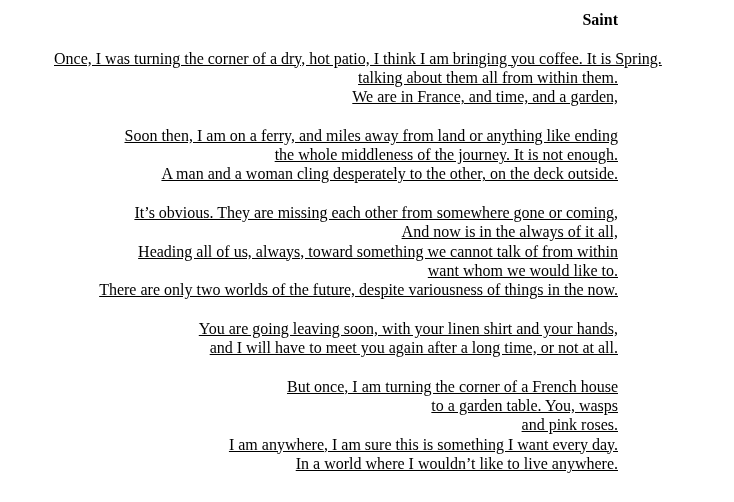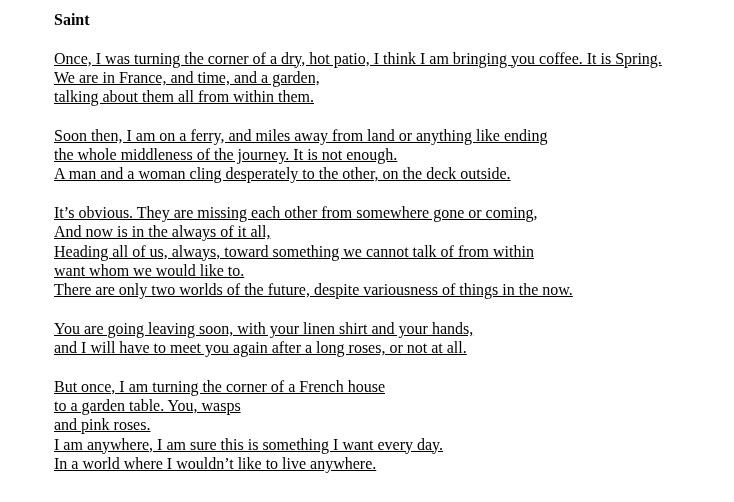--- a/index.html
+++ b/index.html
@@ -14,20 +14,21 @@
     font-family: "Liberation Serif", "DejaVu Serif", serif;
     font-size: 16px;
     color: #000000;
     -webkit-font-smoothing: antialiased;
   }
   .page {
     box-sizing: border-box;
     width: 638px;
     height: 502px;
     padding: 10px 20px 0 54px;
+    text-align: right;
   }
   .title {
     font-size: 16px;
     font-weight: bold;
     line-height: 19.3px;
     margin: 0 0 19.3px 0;
   }
   .stanza {
     margin: 0 0 19.3px 0;
     text-decoration: underline;
@@ -39,41 +40,41 @@
 </style>
 </head>
 <body>
 
 <div class="page">
 
   <h1 class="title">Saint</h1>
 
   <div class="stanza">
     <div class="line">Once, I was turning the corner of a dry, hot patio, I think I am bringing you coffee. It is Spring.</div>
+    <div class="line">talking about them all from within them.</div>
     <div class="line">We are in France, and time, and a garden,</div>
-    <div class="line">talking about them all from within them.</div>
   </div>
 
   <div class="stanza">
     <div class="line">Soon then, I am on a ferry, and miles away from land or anything like ending</div>
     <div class="line">the whole middleness of the journey. It is not enough.</div>
     <div class="line">A man and a woman cling desperately to the other, on the deck outside.</div>
   </div>
 
   <div class="stanza">
     <div class="line">It’s obvious. They are missing each other from somewhere gone or coming,</div>
     <div class="line">And now is in the always of it all,</div>
     <div class="line">Heading all of us, always, toward something we cannot talk of from within</div>
     <div class="line">want whom we would like to.</div>
     <div class="line">There are only two worlds of the future, despite variousness of things in the now.</div>
   </div>
 
   <div class="stanza">
     <div class="line">You are going leaving soon, with your linen shirt and your hands,</div>
-    <div class="line">and I will have to meet you again after a long roses, or not at all.</div>
+    <div class="line">and I will have to meet you again after a long time, or not at all.</div>
   </div>
 
   <div class="stanza">
     <div class="line">But once, I am turning the corner of a French house</div>
     <div class="line">to a garden table. You, wasps</div>
     <div class="line">and pink roses.</div>
     <div class="line">I am anywhere, I am sure this is something I want every day.</div>
     <div class="line">In a world where I wouldn’t like to live anywhere.</div>
   </div>
 

